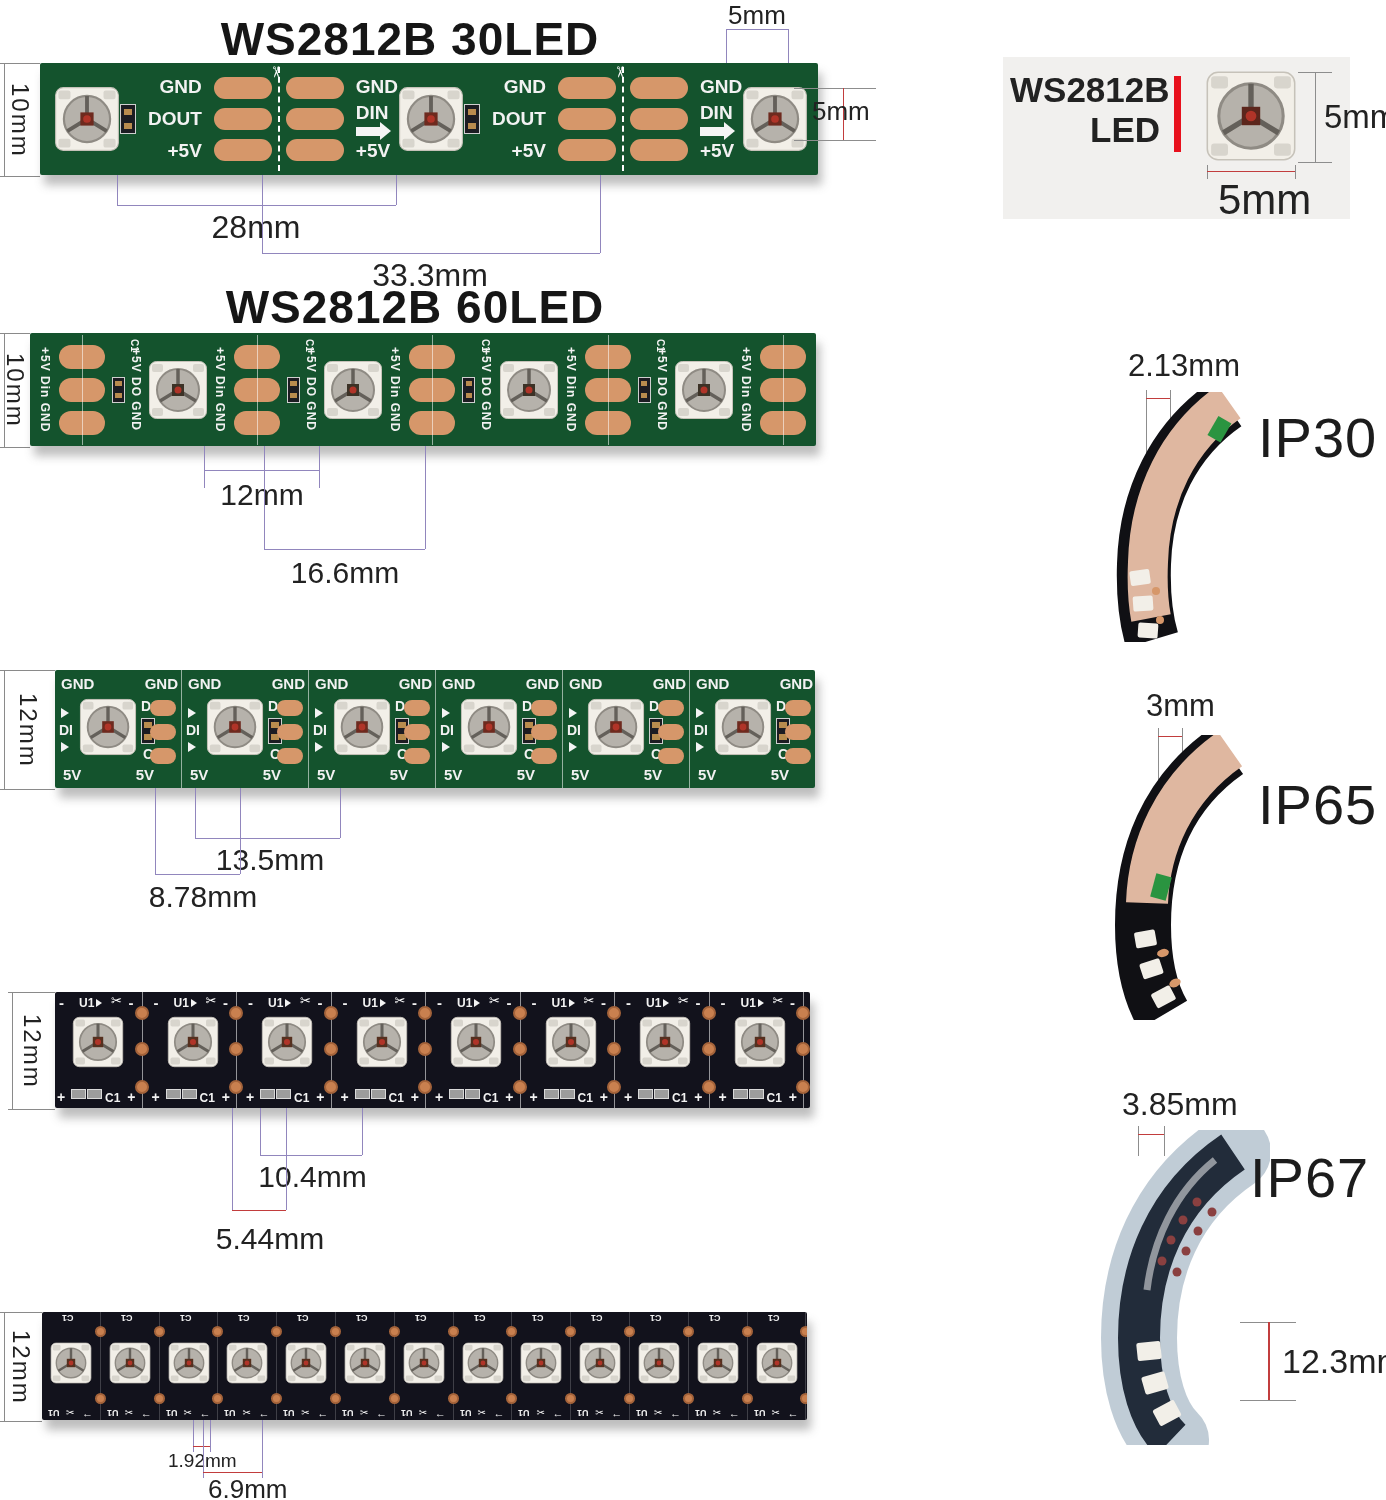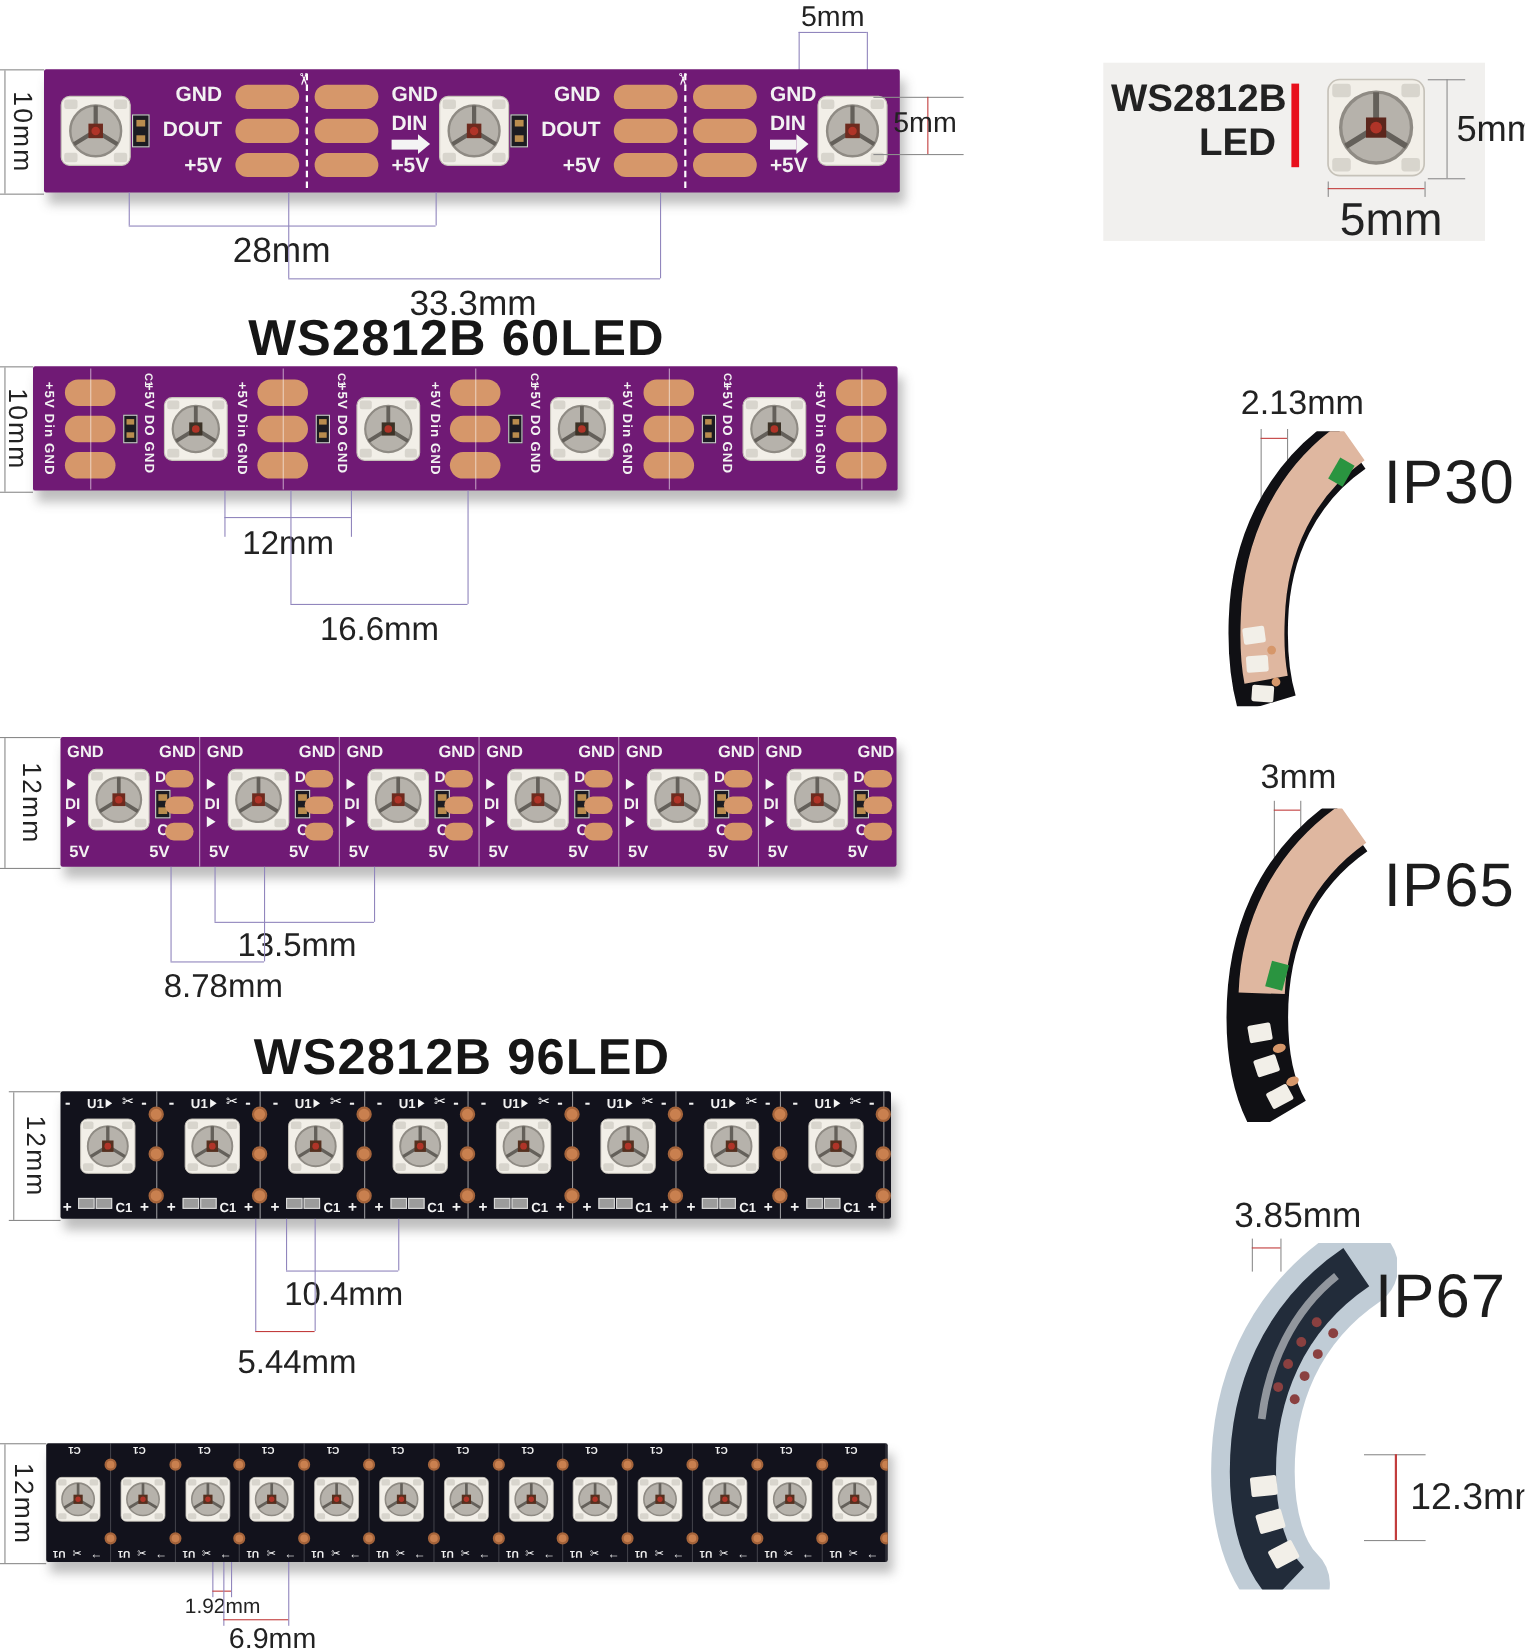--- a/index.html
+++ b/index.html
@@ -7,21 +7,21 @@
           font-family:"Liberation Sans",sans-serif;color:#1a1a1a;}
   .abs{position:absolute;}
   .title{position:absolute;font-size:46px;font-weight:700;letter-spacing:1px;color:#161616;
          text-align:center;white-space:nowrap;}
   .dimlabel{position:absolute;font-size:30px;color:#222;white-space:nowrap;}
   .small-dim{font-size:26px;}
   .vln{position:absolute;width:1px;background:#9186bd;}
   .hln{position:absolute;height:1px;background:#9186bd;}
   .gln{background:#8d8d8d;}
   .rln{background:#c23d3d;}
-  .strip{position:absolute;background:#701a75;display:flex;align-items:center;overflow:hidden;
+  .strip{position:absolute;background:#14532d;display:flex;align-items:center;overflow:hidden;
          box-shadow:4px 10px 10px rgba(70,70,70,.35);border-radius:2px;}
   .strip.navy{background:#12121c;}
   .hbr{position:absolute;border-top:1px solid #8a8a8a;border-bottom:1px solid #8a8a8a;
        display:flex;align-items:center;justify-content:center;}
   .hbr .edge{position:absolute;left:4px;top:0;bottom:0;width:1px;background:#8a8a8a;}
   .vtxt{writing-mode:vertical-rl;font-size:24px;color:#222;letter-spacing:2px;}
   .iplabel{position:absolute;font-size:56px;color:#1c1c1c;letter-spacing:1px;}
   .panel{position:absolute;background:#f1f0ee;}
   .panel-txt{position:absolute;font-size:35px;font-weight:700;color:#222;text-align:right;line-height:40px;}
   .chip5mm{position:absolute;font-size:33px;color:#222;}
@@ -42,20 +42,21 @@
   .cell{position:relative;flex:none;}
   .wvl{position:absolute;top:0;bottom:0;width:1px;background:rgba(255,255,255,.55);}
   .cap{position:absolute;background:#9c9c9c;border:1px solid #d9d9d9;}
   .rot180{display:inline-block;transform:rotate(180deg);}
 </style>
 </head>
 <body>
 
 <div class="canvas">
 
+  <div class="title" style="left:180px;top:12px;width:460px;">WS2812B 30LED</div>
 
   <div class="dimlabel small-dim" style="left:722px;top:0px;width:70px;text-align:center;">5mm</div>
   <div class="hln" style="left:726px;top:29px;width:62px;"></div>
   <div class="vln" style="left:726px;top:29px;height:36px;"></div>
   <div class="vln" style="left:788px;top:29px;height:36px;"></div>
 
   <div class="hbr" style="left:0px;top:63px;width:40px;height:112px;">
     <div class="edge"></div>
     <span class="vtxt">10mm</span>
   </div>
@@ -569,21 +570,20 @@
       <rect x="48" y="140" width="16" height="24" fill="#2a9440" transform="rotate(15 56 152)"></rect>
       <rect x="30" y="196" width="21" height="16" rx="2" fill="#f2efe8" transform="rotate(-10 40 204)"></rect>
       <rect x="36" y="226" width="21" height="16" rx="2" fill="#f2efe8" transform="rotate(-18 46 234)"></rect>
       <rect x="48" y="254" width="21" height="16" rx="2" fill="#f2efe8" transform="rotate(-28 58 262)"></rect>
       <ellipse cx="58" cy="218" rx="6" ry="4" fill="#d6976a" transform="rotate(-15 58 218)"></ellipse>
       <ellipse cx="70" cy="248" rx="6" ry="4" fill="#d6976a" transform="rotate(-25 70 248)"></ellipse>
     </svg>
   </div>
   <div class="iplabel" style="left:1258px;top:772px;">IP65</div>
 
-  <div class="title" style="left:190px;top:933px;width:460px;">WS2812B 96LED</div>
   <div class="hbr" style="left:8px;top:992px;width:47px;height:116px;">
     <div class="edge"></div>
     <span class="vtxt">12mm</span>
   </div>
   <div id="strip-s96" class="strip navy" style="left:55px;top:992px;width:755px;height:116px;">
       <div class="cell" style="width: 94.5px; height: 116px;">
         <div class="slabel" style="position: absolute; left: 4px; top: 2px; font-size: 15px;">-</div>
         <div class="slabel" style="position: absolute; left: 24px; top: 4px; font-size: 12px; display: flex; align-items: center; gap: 2px;">
           <span>U1</span>
           <div class="tri" style="border-left-width: 6px; border-top-width: 4px; border-bottom-width: 4px;"></div>

